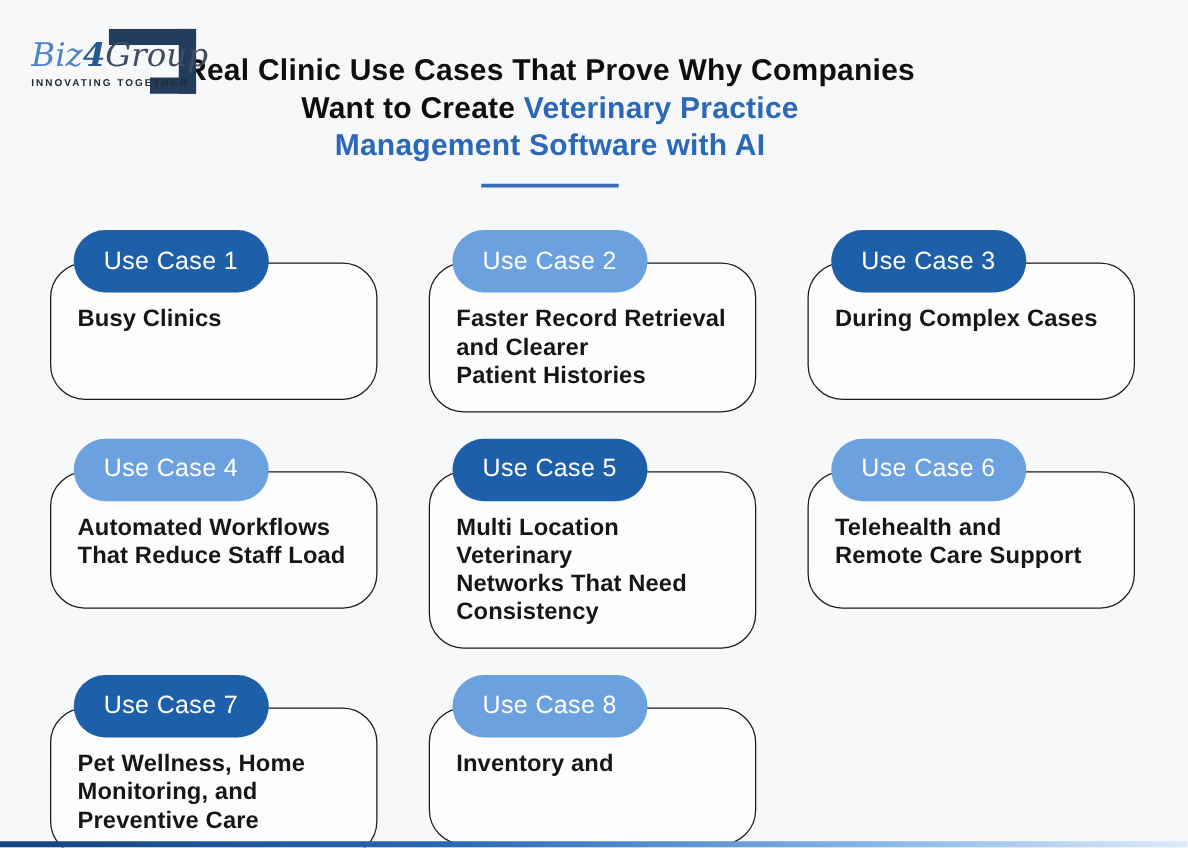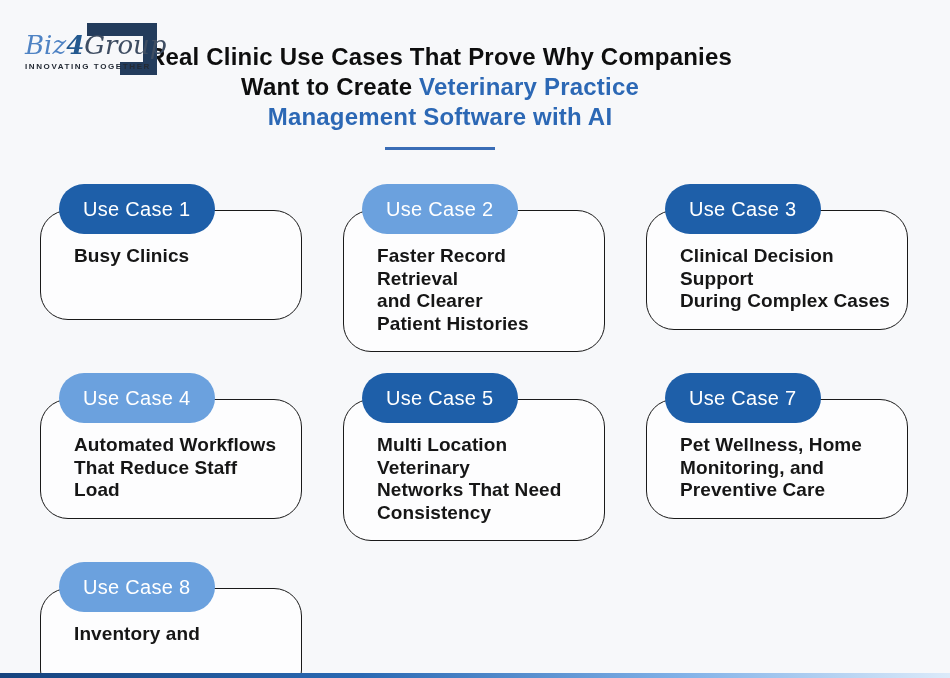--- a/index.html
+++ b/index.html
@@ -40,21 +40,21 @@
   .grid{
     position:absolute;left:40px;top:210px;
     display:grid;grid-template-columns:repeat(3,262px);
     column-gap:41px;row-gap:47px;align-items:start;
   }
   .card{
     position:relative;min-height:110px;
     background:var(--card-bg);
     border:1.5px solid var(--card-border);
     border-radius:28px;
-    padding:34px 16px 16px 33px;
+    padding:34px 16px 16px 21px;
   }
   .pill{
     position:absolute;top:-27px;left:18px;height:50px;
     display:inline-flex;align-items:center;
     padding:0 24px;border-radius:26px;
     color:#ffffff;font-size:20px;font-weight:500;letter-spacing:.3px;
     white-space:nowrap;
   }
   .pill.dark{background:var(--accent-dark);}
   .pill.light{background:var(--accent-light);}
@@ -98,37 +98,43 @@
       <div class="pill light">Use Case 2</div>
       <div class="card-body">
         <div class="card-line">Faster Record Retrieval</div>
         <div class="card-line">and Clearer</div>
         <div class="card-line">Patient Histories</div>
       </div>
     </div>
     <div class="card">
       <div class="pill dark">Use Case 3</div>
       <div class="card-body">
-        <div class="card-line">Clinical Decision Support</div>
         <div class="card-line">During Complex Cases</div>
       </div>
     </div>
     <div class="card">
       <div class="pill light">Use Case 4</div>
       <div class="card-body">
         <div class="card-line">Automated Workflows</div>
         <div class="card-line">That Reduce Staff Load</div>
       </div>
     </div>
     <div class="card">
       <div class="pill dark">Use Case 5</div>
       <div class="card-body">
         <div class="card-line">Multi Location Veterinary</div>
         <div class="card-line">Networks That Need</div>
         <div class="card-line">Consistency</div>
+      </div>
+    </div>
+    <div class="card">
+      <div class="pill light">Use Case 6</div>
+      <div class="card-body">
+        <div class="card-line">Telehealth and</div>
+        <div class="card-line">Remote Care Support</div>
       </div>
     </div>
     <div class="card">
       <div class="pill dark">Use Case 7</div>
       <div class="card-body">
         <div class="card-line">Pet Wellness, Home</div>
         <div class="card-line">Monitoring, and</div>
         <div class="card-line">Preventive Care</div>
       </div>
     </div>

